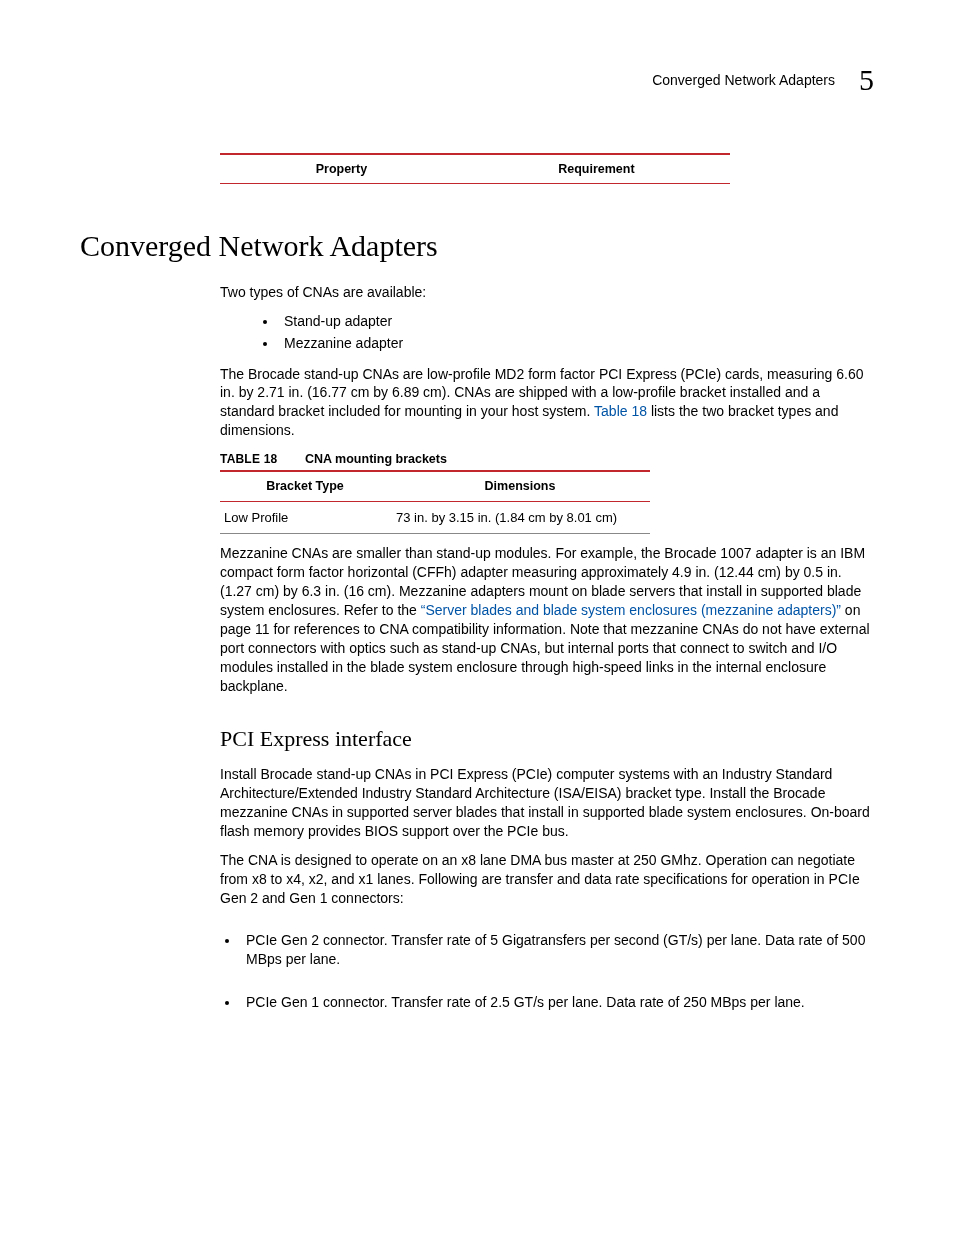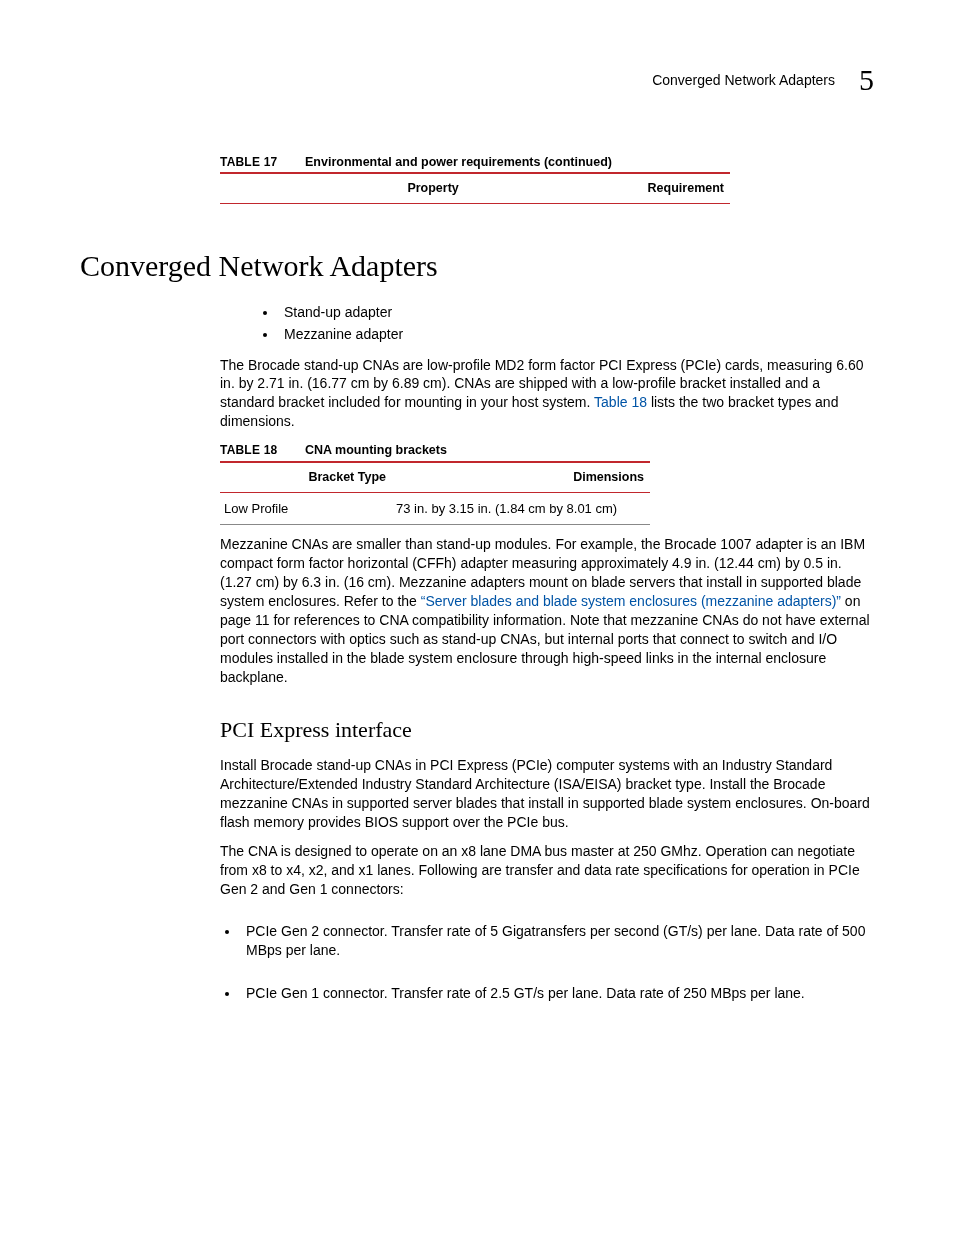--- a/index.html
+++ b/index.html
@@ -46,21 +46,21 @@
   .table-caption .ttitle {
     font-weight: bold;
     font-size: 12.5px;
   }
   table.spec {
     border-collapse: collapse;
     width: 510px;
     font-size: 13px;
   }
   table.spec th {
-    text-align: right;
+    text-align: center;
     font-weight: bold;
     font-size: 12.5px;
     padding: 6px 6px 6px 4px;
     border-top: 2px solid #C1272D;
     border-bottom: 1.5px solid #C1272D;
   }
   table.spec td {
     padding: 7px 6px 7px 4px;
     border-bottom: 1px solid #888;
     vertical-align: top;
@@ -108,39 +108,36 @@
 </style>
 </head>
 <body>
 
 <div class="header-row">
   <span class="header-title">Converged Network Adapters</span>
   <span class="header-num">5</span>
 </div>
 
 <div class="indent-block">
-  <div class="table-caption">
-    <span class="tnum">TABLE 17</span>
-    <span class="ttitle">Environmental and power requirements  (continued)</span>
-  </div>
   <table class="spec">
     <thead>
       <tr>
         <th style="width:48%">Property</th>
         <th>Requirement</th>
       </tr>
     </thead>
     <tbody>
     </tbody>
   </table>
 </div>
 
 <h1 class="section">Converged Network Adapters</h1>
 
 <div class="indent-block">
+  <p class="body">Two types of CNAs are available:</p>
   <ul class="bullets">
     <li>Stand-up adapter</li>
     <li>Mezzanine adapter</li>
   </ul>
   <p class="body">
     <span>The Brocade stand-up CNAs are low-profile MD2 form factor PCI Express (PCIe) cards, measuring 6.60 in. by 2.71 in. (16.77 cm by 6.89 cm). CNAs are shipped with a low-profile bracket installed and a standard bracket included for mounting in your host system. </span><span class="xref">Table 18</span><span> lists the two bracket types and dimensions.</span>
   </p>
 
   <div class="table-caption">
     <span class="tnum">TABLE 18</span>

